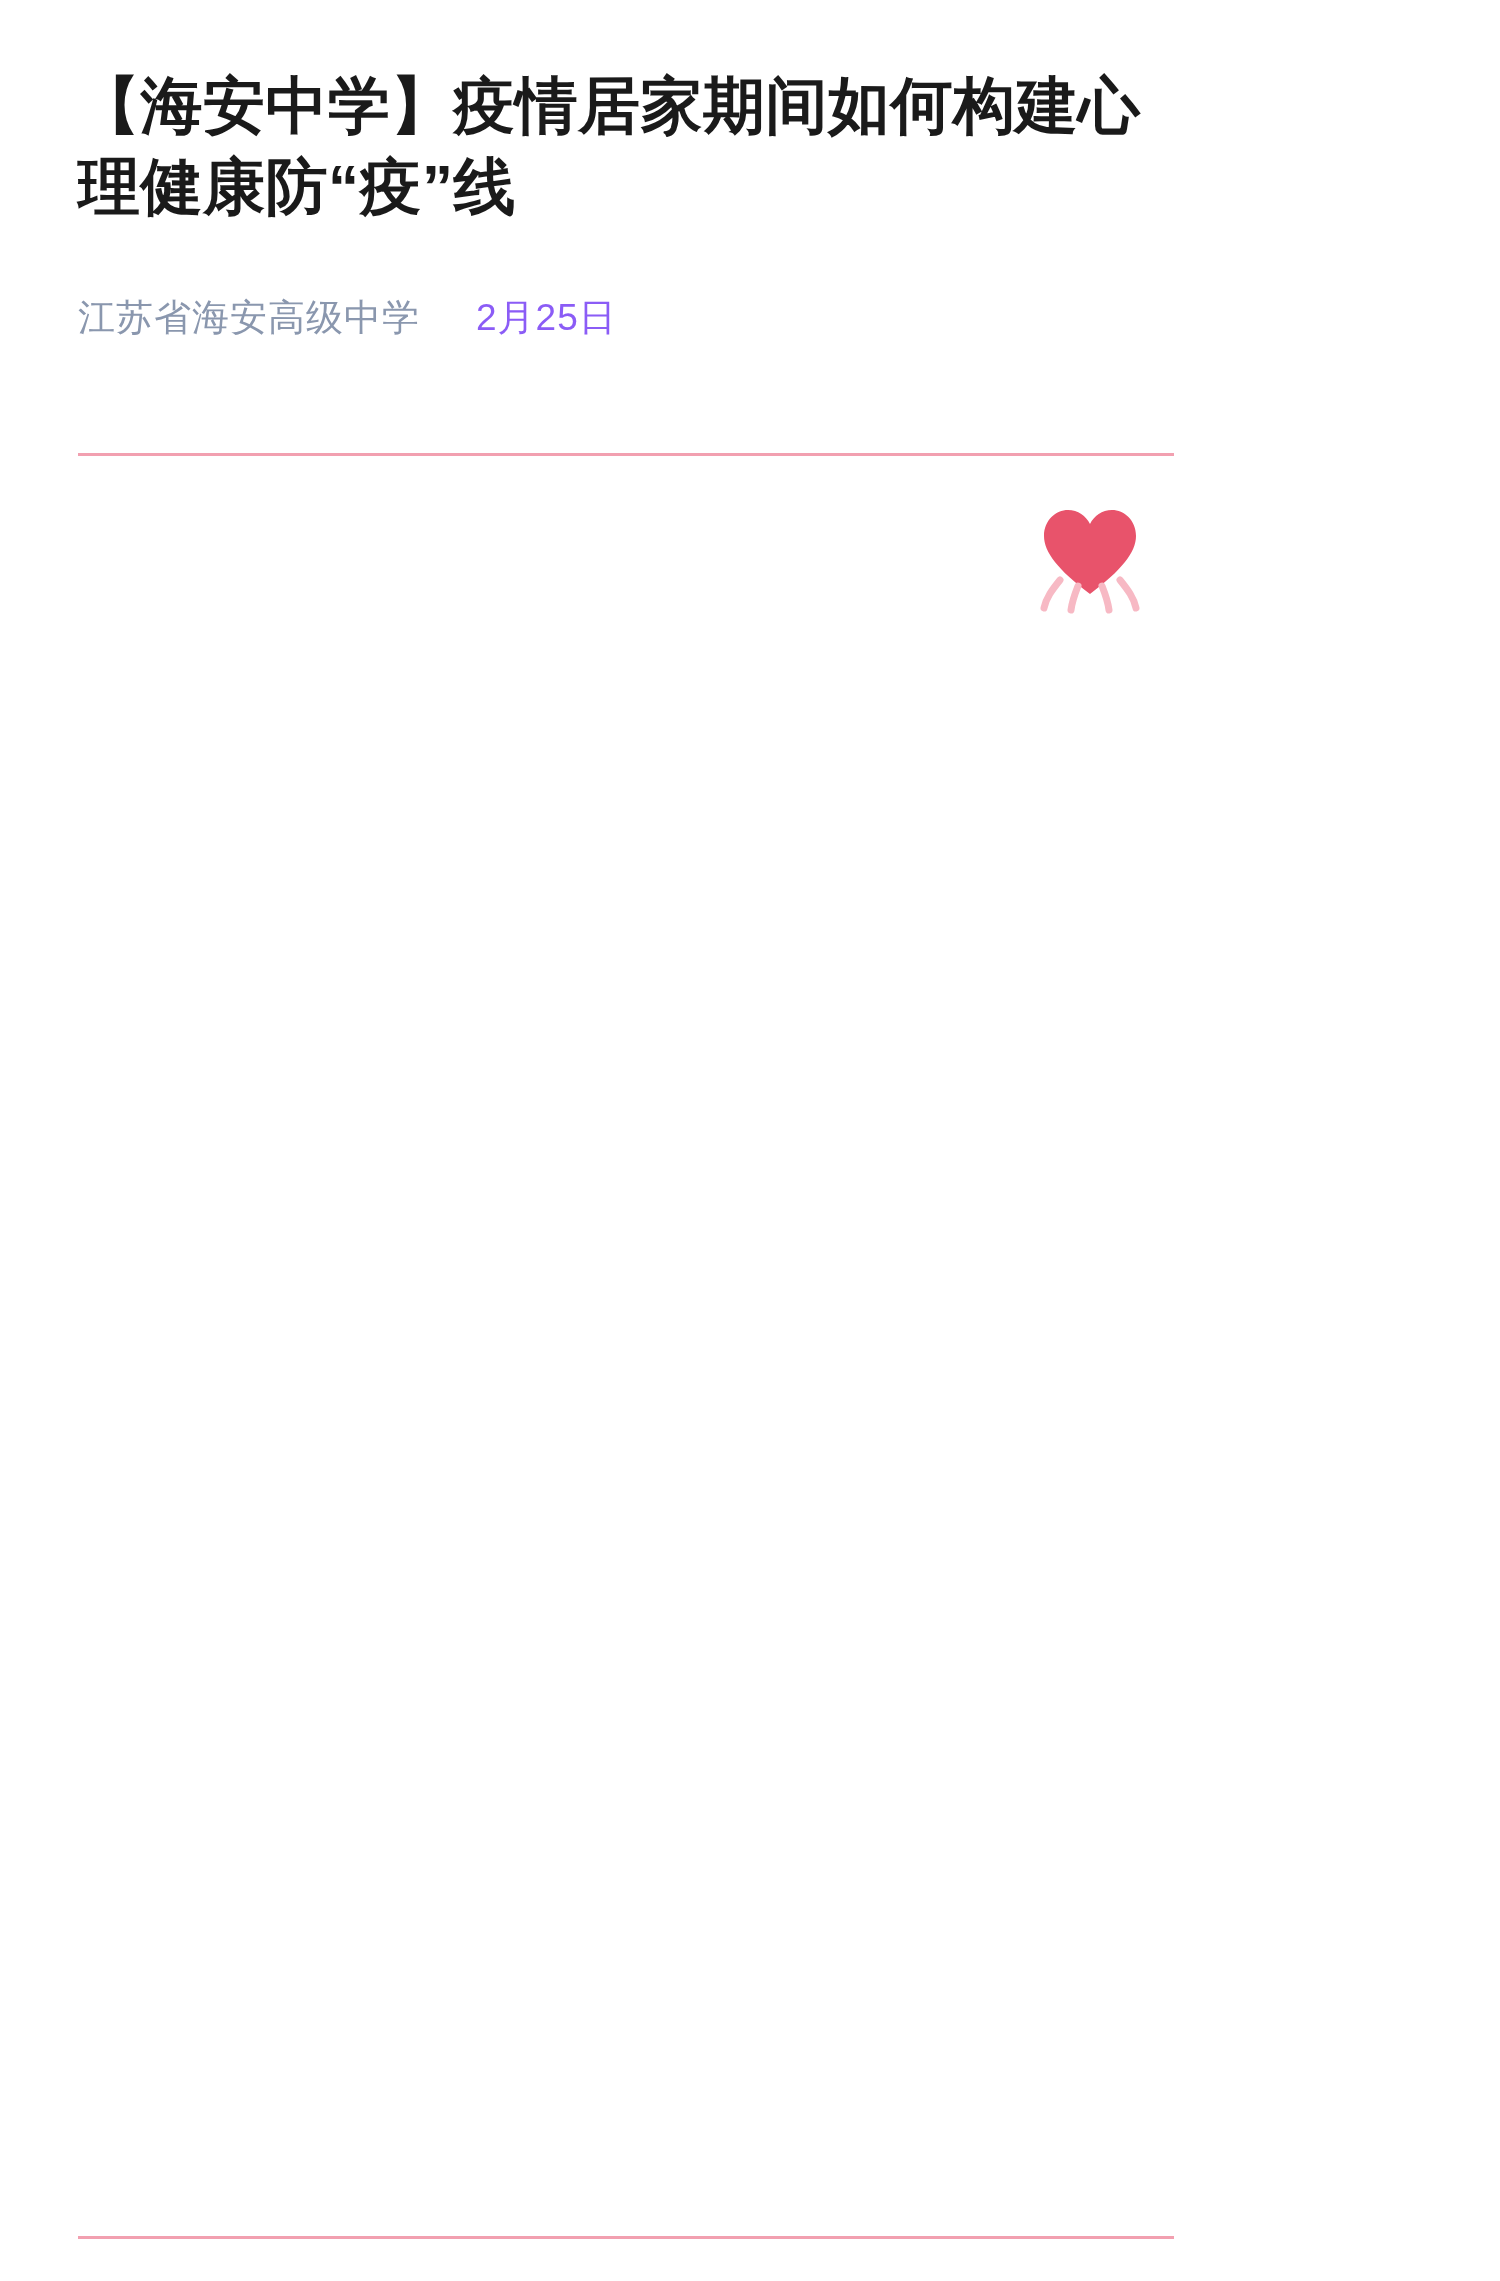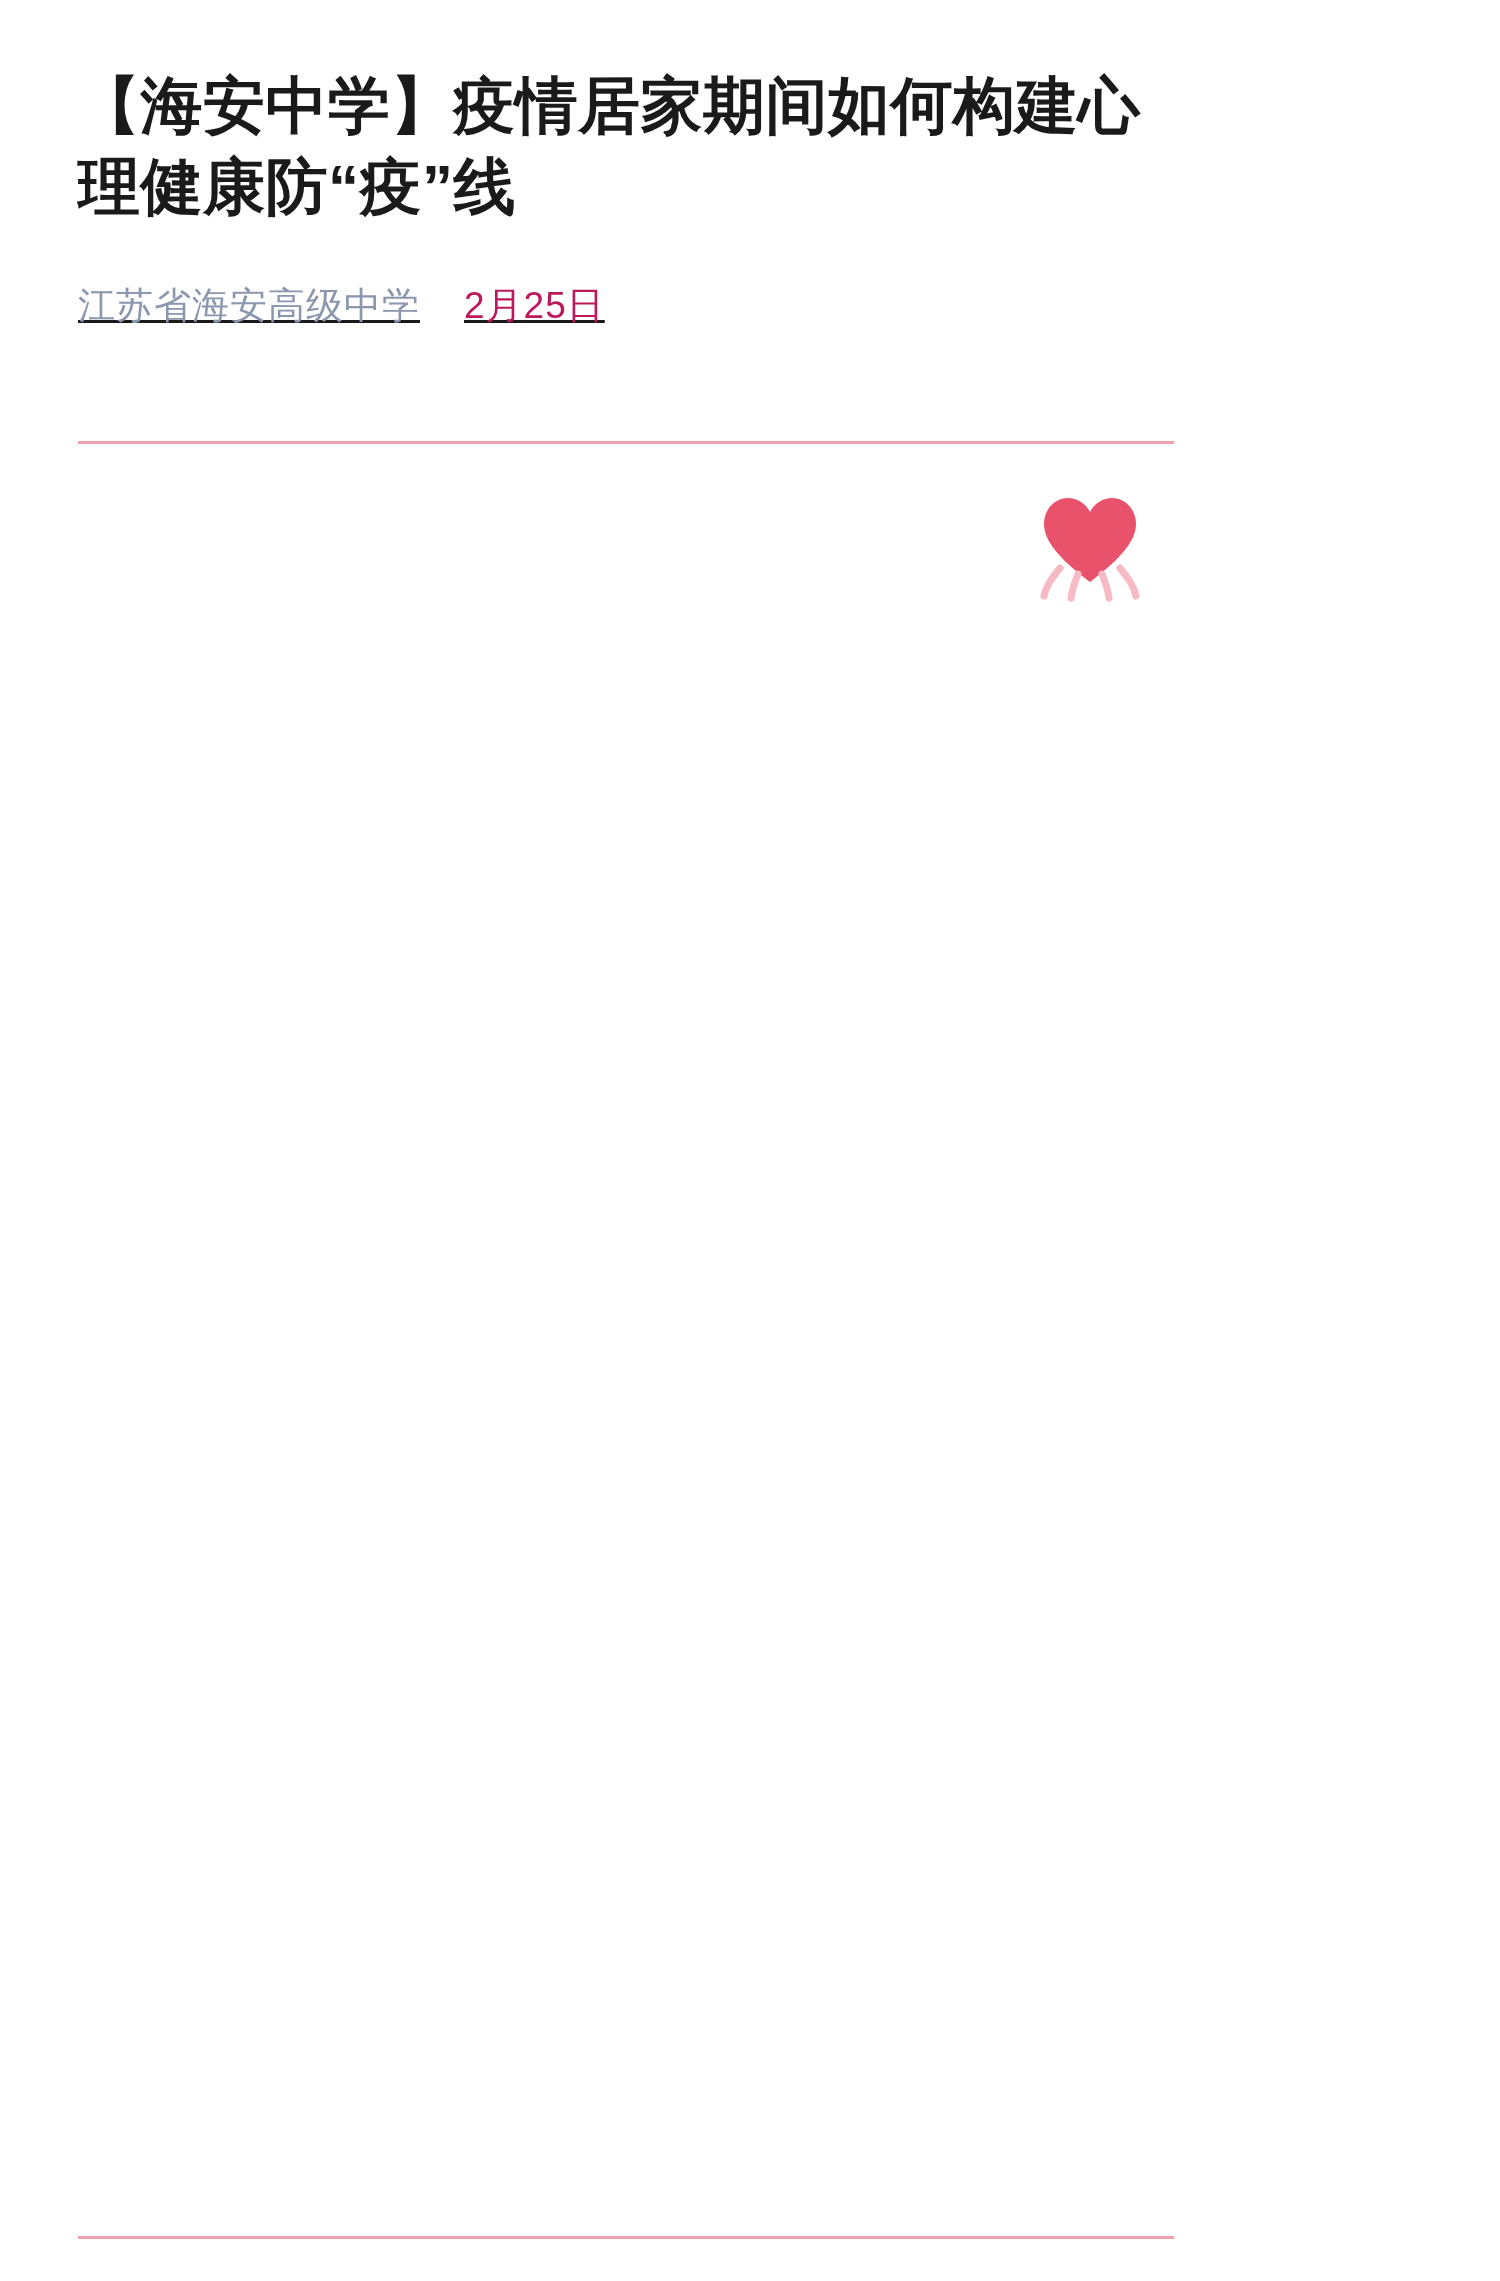--- a/index.html
+++ b/index.html
@@ -28,32 +28,32 @@
     font-weight: 700;
     letter-spacing: 0.5px;
     color: #1a1a1a;
     margin: 18px 0 0 0;
     max-width: 1330px;
   }
   .meta {
     display: flex;
     align-items: baseline;
     margin-top: 54px;
-    gap: 44px;
-    text-decoration: underline;
+    gap: 56px;
   }
   .meta-author {
     font-size: 37px;
     color: #8a97ae;
     letter-spacing: 1px;
   }
   .meta-date {
     font-size: 37px;
-    color: #be185d;
+    color: #8b5cf6;
     letter-spacing: 1px;
+    margin-top: 12px;
   }
   .divider {
     margin-top: 110px;
     height: 3px;
     background: #f2a0b0;
     width: 100%;
   }
   .body-text {
     margin-top: 62px;
   }

